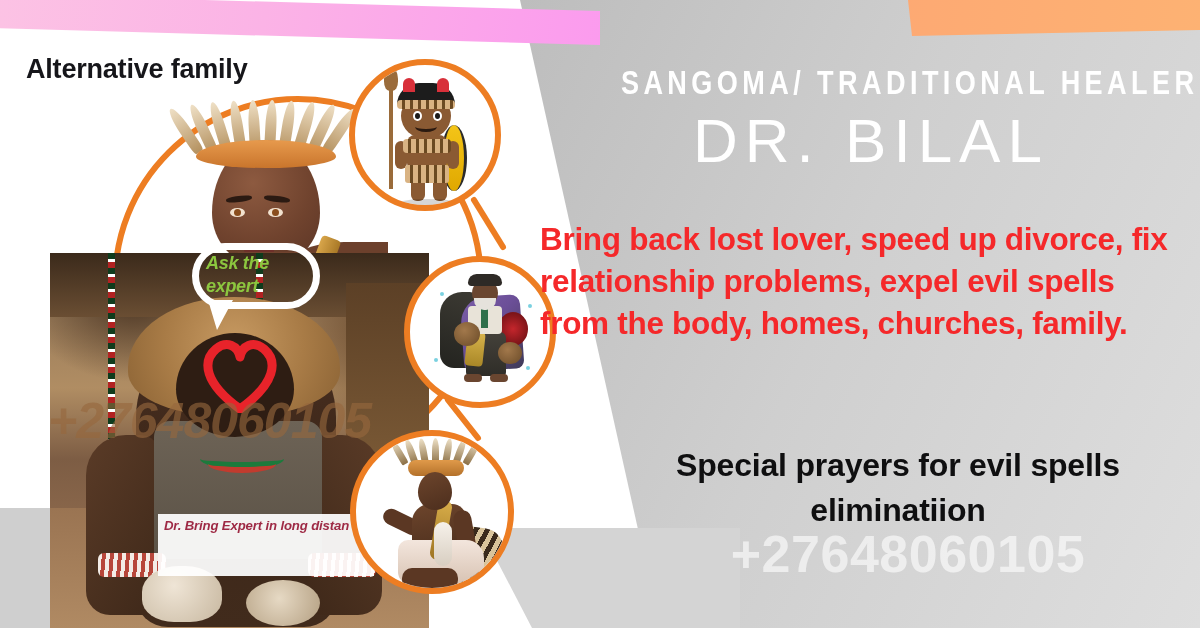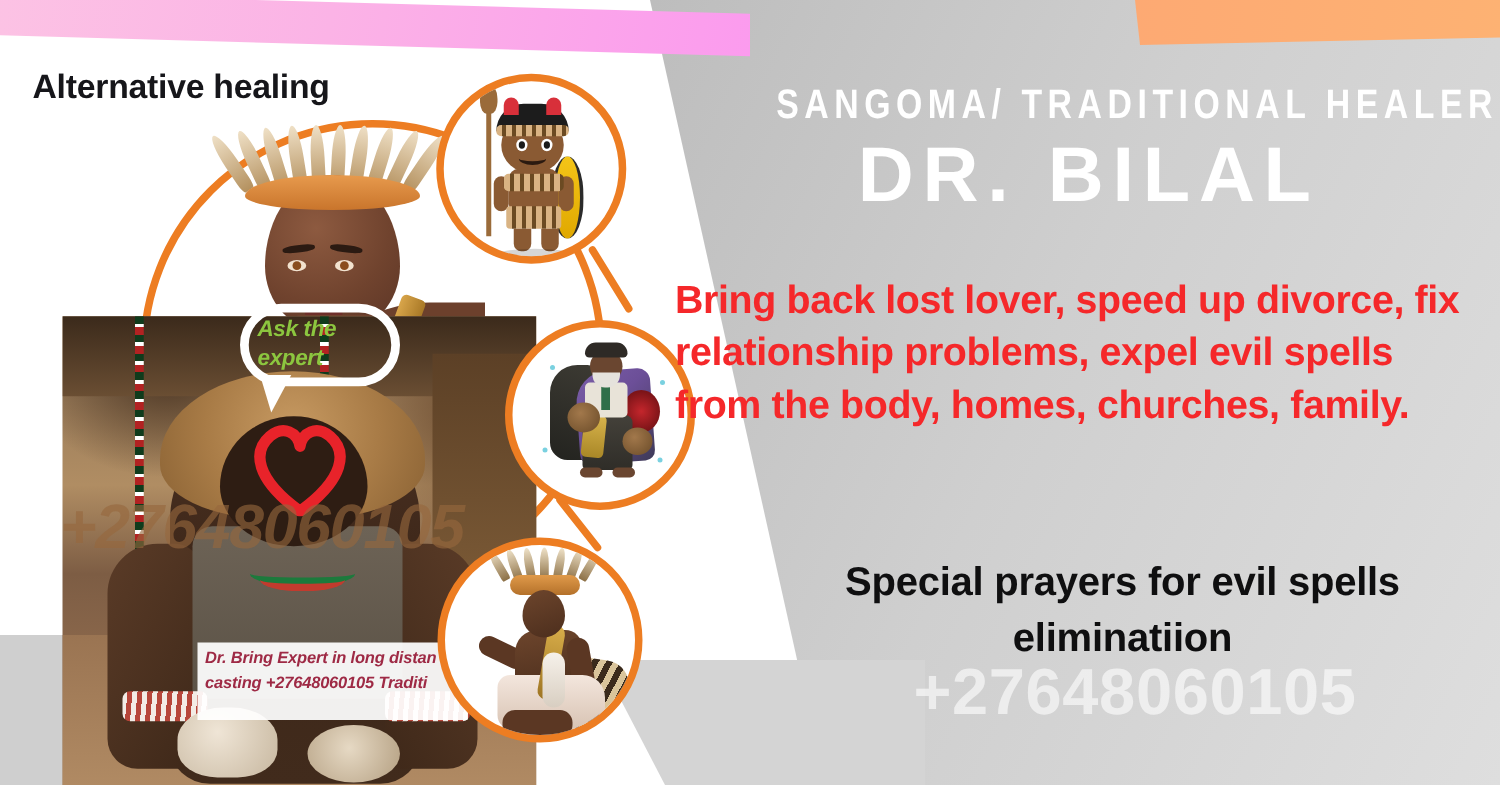--- a/index.html
+++ b/index.html
@@ -283,21 +283,21 @@
 
   
   .kicker {
     position:absolute; left:566px; top:64px; width:610px;
     font-size:33px; font-weight:bold; color:#ffffff;
     letter-spacing:5.4px; text-align:center;
     transform:scaleX(0.82); transform-origin:center; white-space:nowrap;
   }
   .doctor-name {
     position:absolute; left:566px; top:105px; width:610px;
-    font-size:62px; font-weight:bold; color:#ffffff;
+    font-size:62px; font-weight:normal; color:#ffffff;
     letter-spacing:7px; text-align:center; white-space:nowrap;
   }
   .services {
     position:absolute; left:540px; top:218px; width:648px;
     font-size:31.5px; font-weight:bold; color:#f5282a;
     line-height:1.34; text-align:left; letter-spacing:-0.3px;
   }
   .prayers {
     position:absolute; left:608px; top:443px; width:580px;
     font-size:32px; font-weight:bold; color:#0f0f10;
@@ -313,21 +313,21 @@
 <body>
 
 <div id="stage">
 
   <div class="bg-gray"></div>
   <div class="bg-pink"></div>
   <div class="bg-orange"></div>
   <div class="bg-gray-bottomleft"></div>
   <div class="bg-gray-wedge"></div>
 
-  <div class="alt-healing">Alternative healing</div>
+  <div class="alt-healing">Alternative family</div>
 
   <div class="circle-main"></div>
 
   <div class="warrior-art">
     <div class="w-feathers">
       <i style="left:6px;  transform:rotate(-34deg);"></i>
       <i style="left:20px; transform:rotate(-25deg);"></i>
       <i style="left:34px; transform:rotate(-17deg);"></i>
       <i style="left:48px; transform:rotate(-9deg);"></i>
       <i style="left:62px; transform:rotate(-3deg);"></i>
@@ -378,21 +378,20 @@
 
   <div class="bubble-tail"></div>
   <div class="bubble"></div>
   <div class="bubble-text">Ask the expert</div>
 
   <div class="phone-watermark">+27648060105</div>
 
   <div class="caption-box"></div>
   <div class="caption-text">
     <div>Dr. Bring Expert in long distan</div>
-    <div>casting +27648060105 Traditi</div>
   </div>
 
   <svg class="connector" xmlns="http://www.w3.org/2000/svg">
     <path d="M474 200 L503 247" stroke="#ed7d22" stroke-width="6" fill="none" stroke-linecap="round"></path>
     <path d="M448 400 L478 438" stroke="#ed7d22" stroke-width="6" fill="none" stroke-linecap="round"></path>
   </svg>
 
   <div class="circ circ-1">
     <div class="z-spear"></div>
     <div class="z-spear-tip"></div>

